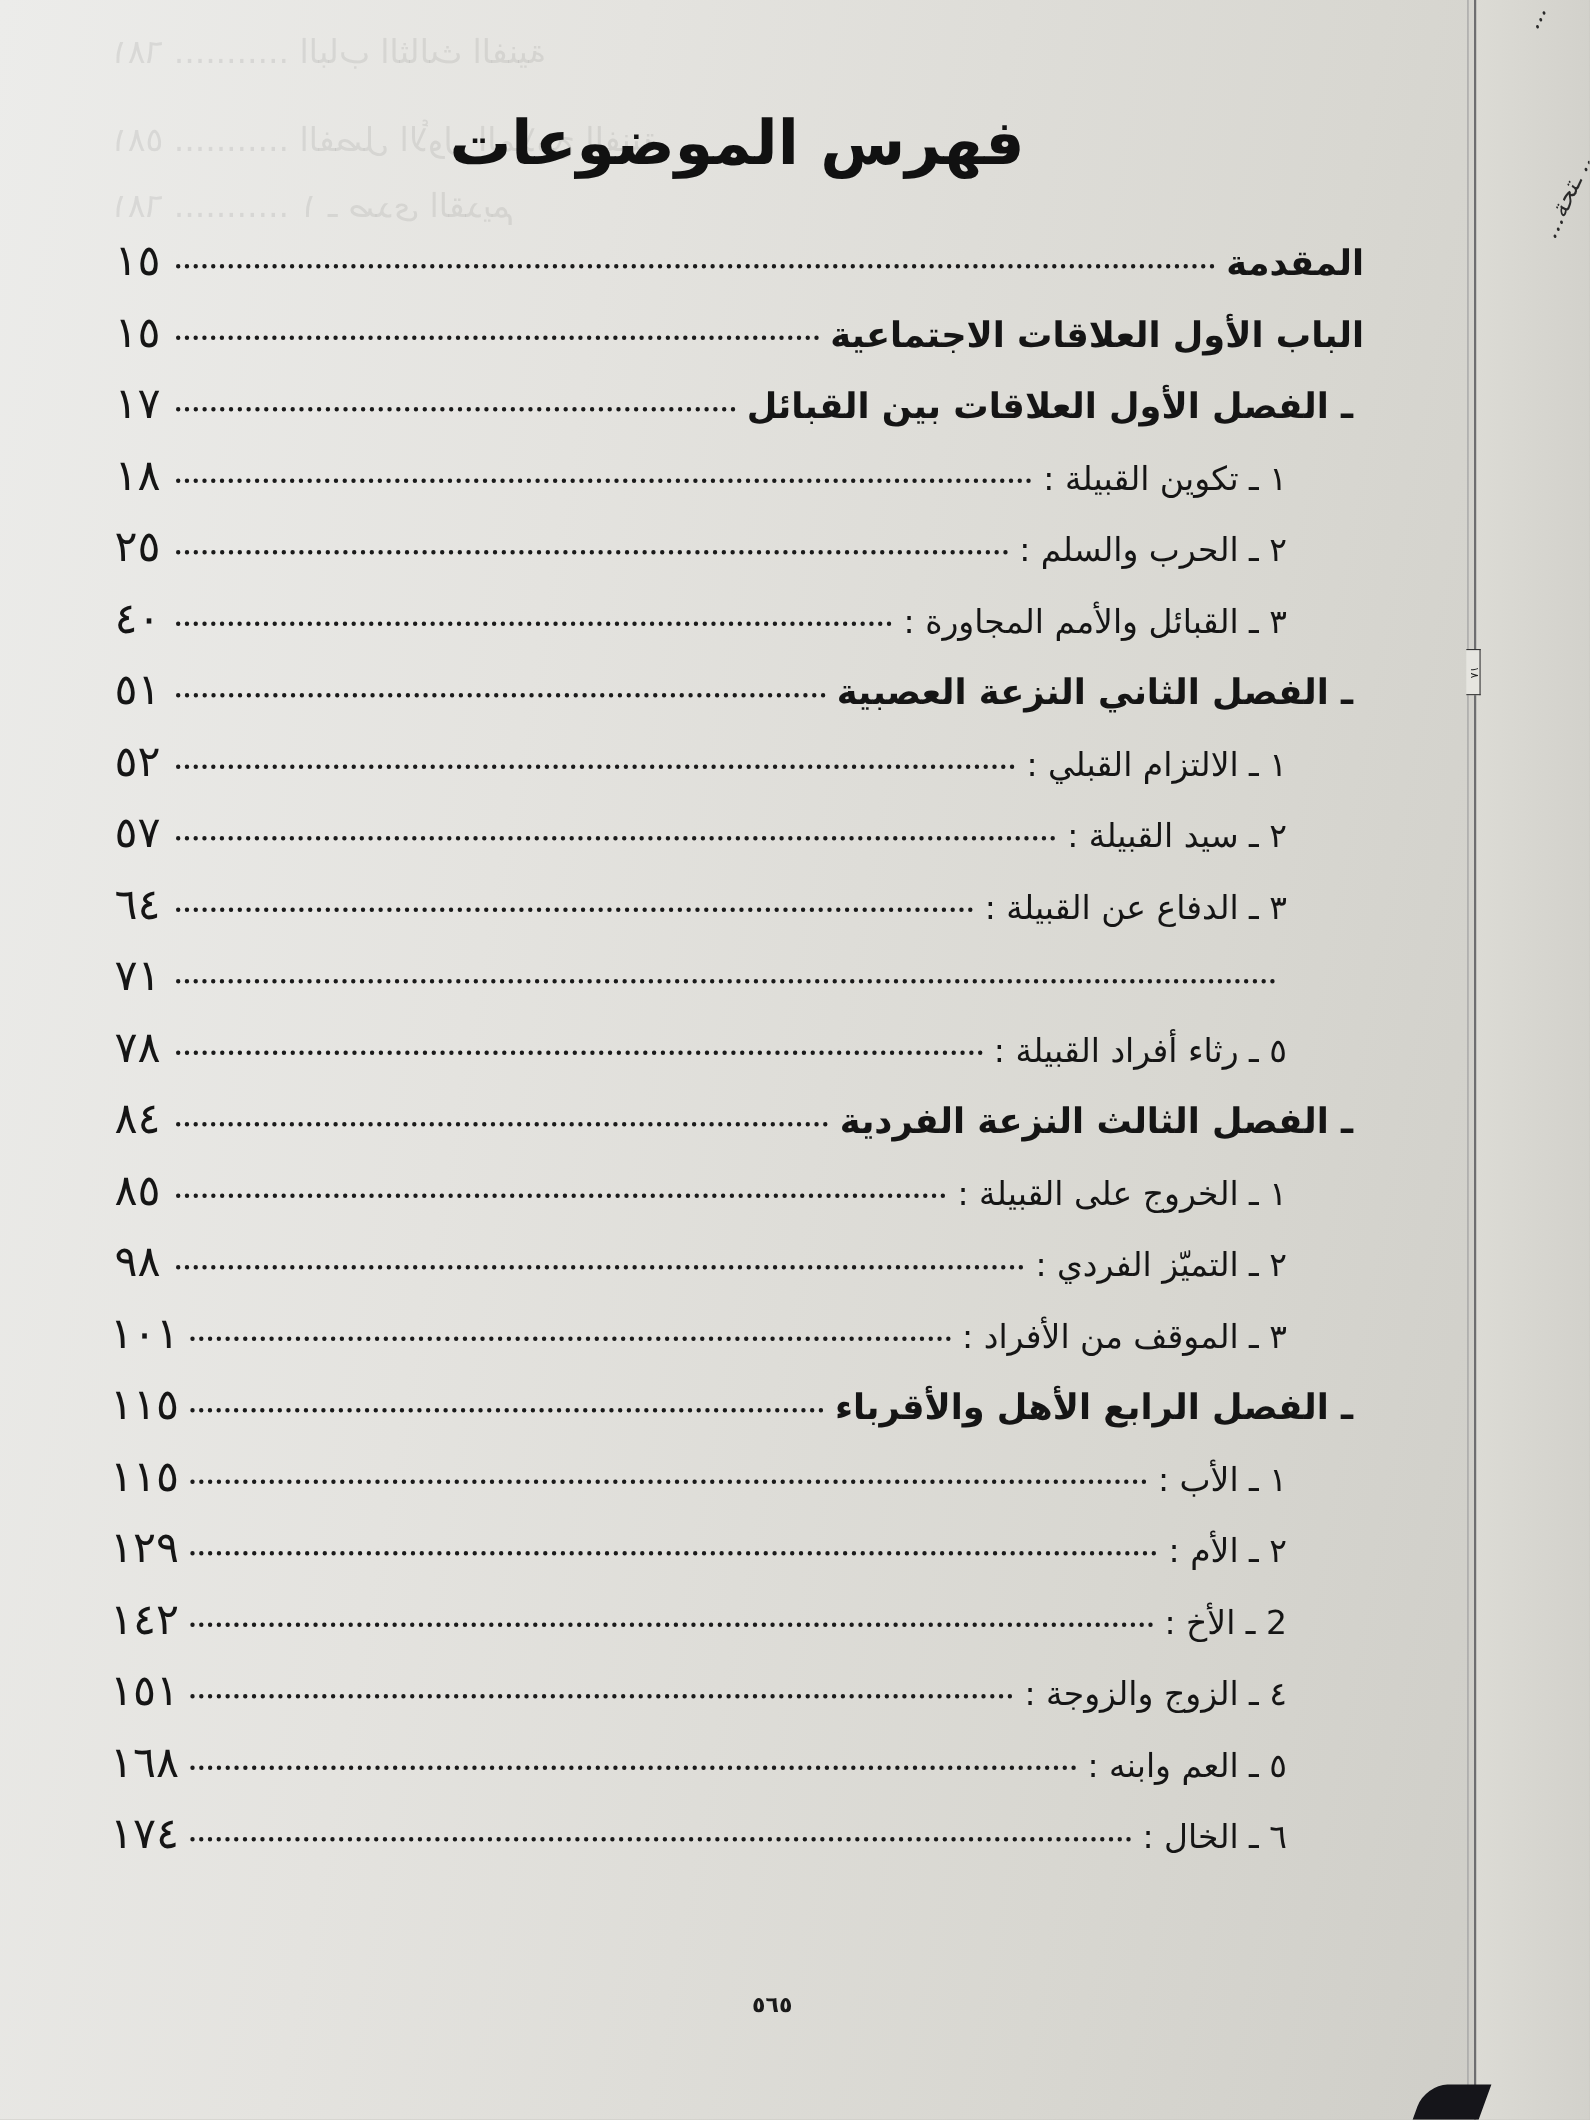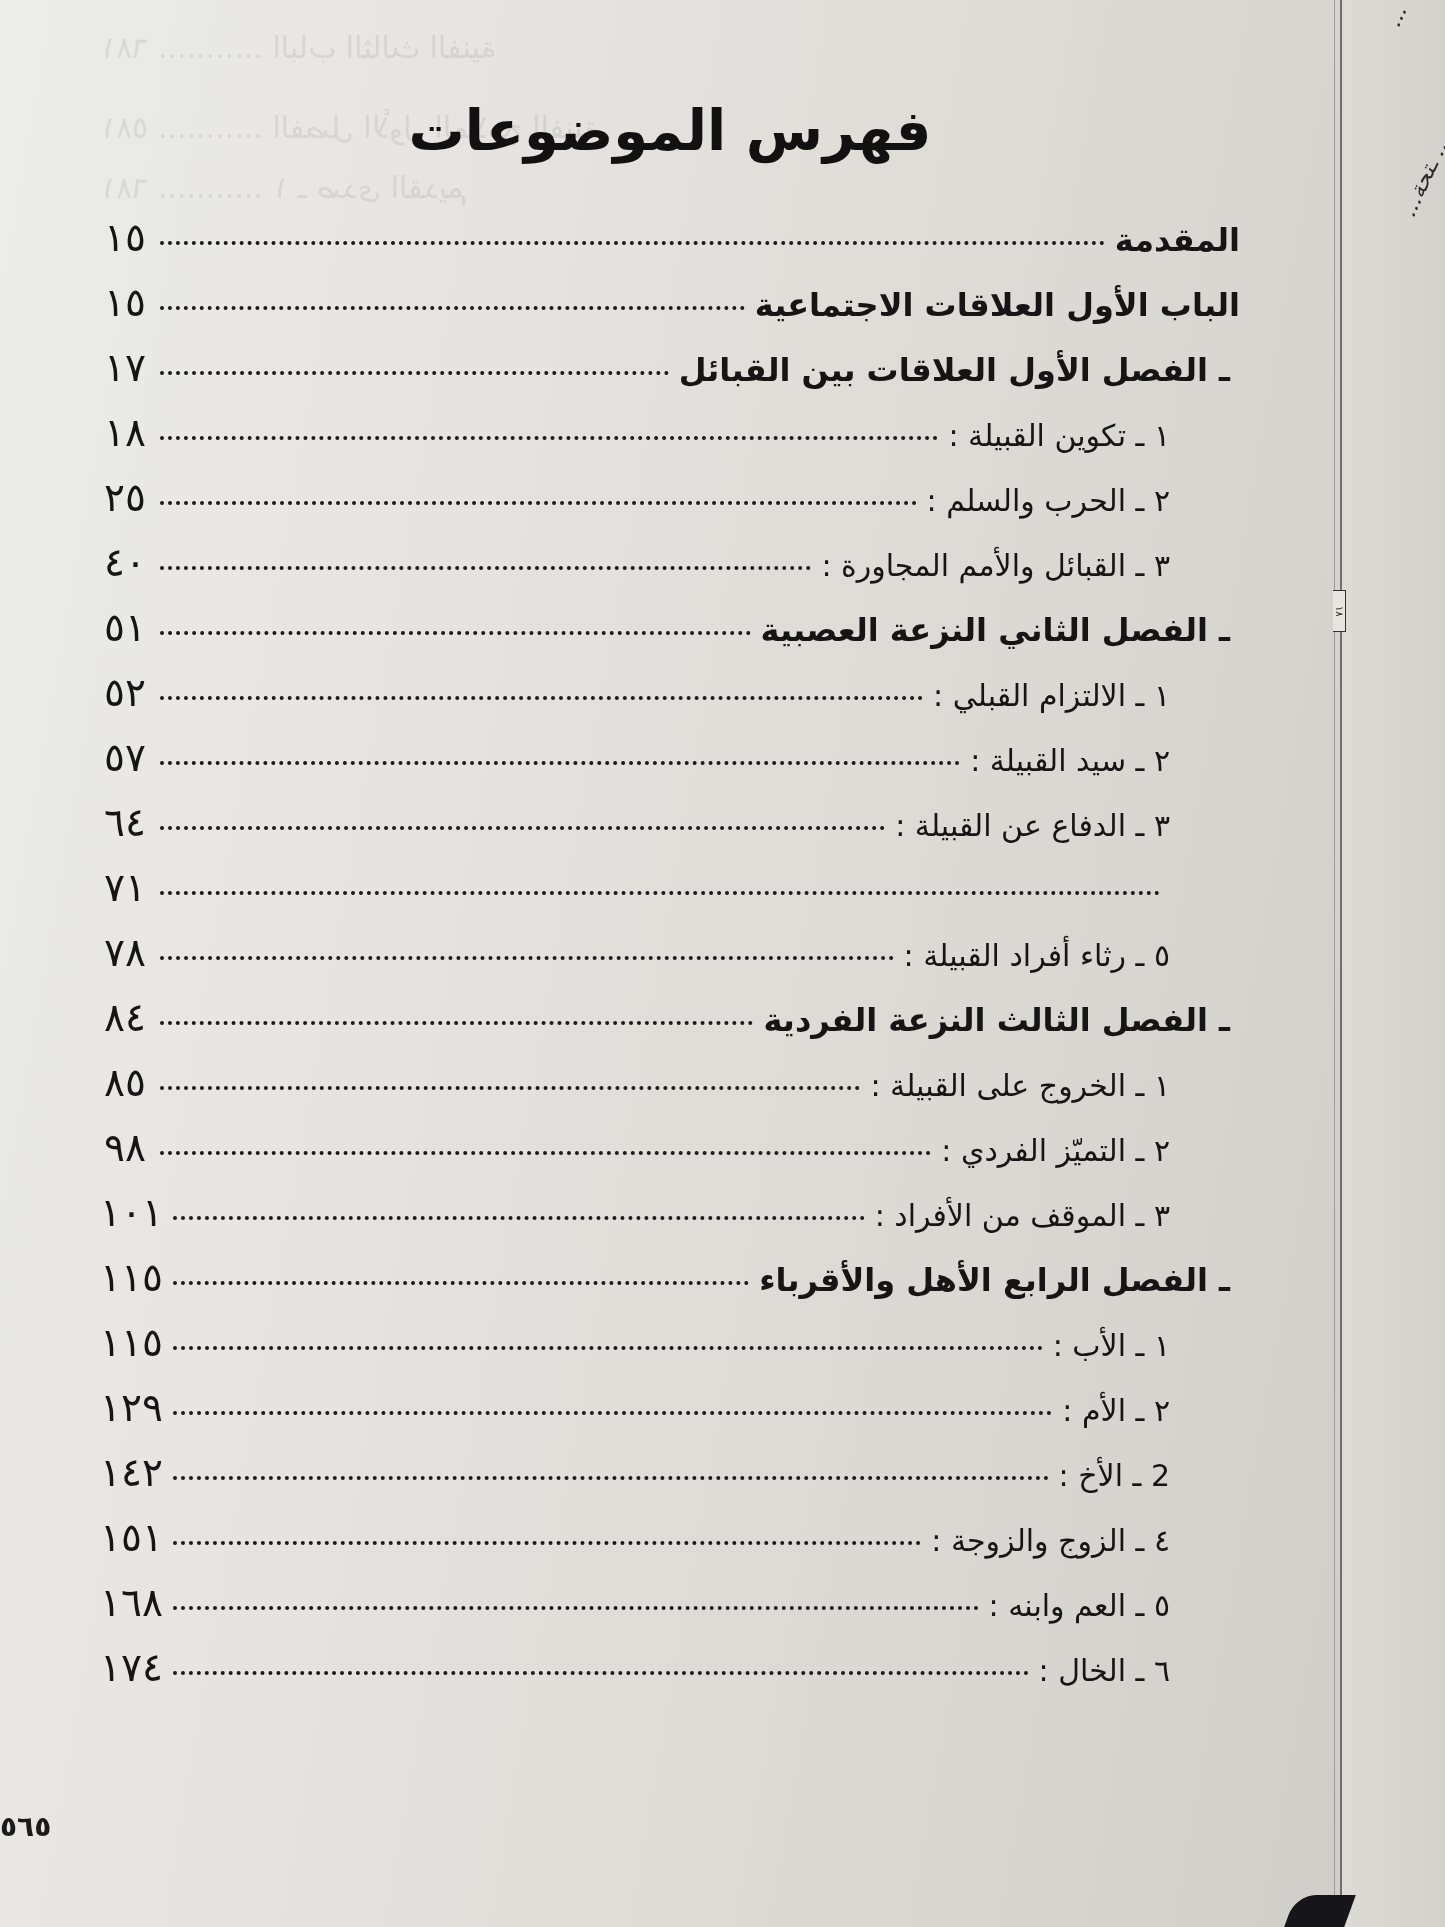--- a/index.html
+++ b/index.html
@@ -53,22 +53,22 @@
       flex: 1; border-bottom: 4px dotted #1a1a1a; margin: 0 10px; transform: translateY(-6px);
     }
     .row .num { font-size: 39px; font-weight: normal; white-space: nowrap; min-width: 50px; text-align: center; }
     .row.bold .label { font-weight: bold; font-size: 32px; }
     .row.sub { padding-right: 70px; }
     .row.sub .dots { margin-left: 10px; }
     .row.chap { padding-right: 10px; }
     .row.part { padding-right: 0; }
     .row.intro { padding-right: 0; }
     .page-number {
-      position: absolute; top: 1810px; left: 0; width: 1404px; 
-      font-size: 28px; color: #1a1a1a; font-weight: bold;
+      position: absolute; top: 1810px; left: 0; width: 1404px; text-align: center;
+      font-size: 20px; color: #1a1a1a; font-weight: bold;
     }
     .corner-shadow {
       position: absolute; left: 1290px; top: 1895px; width: 60px; height: 32px;
       background: #15151a; border-radius: 20px 0 0 0; transform: skewX(-20deg);
     }
   </style>
 </head>
 <body>
 
 <div class="page">

